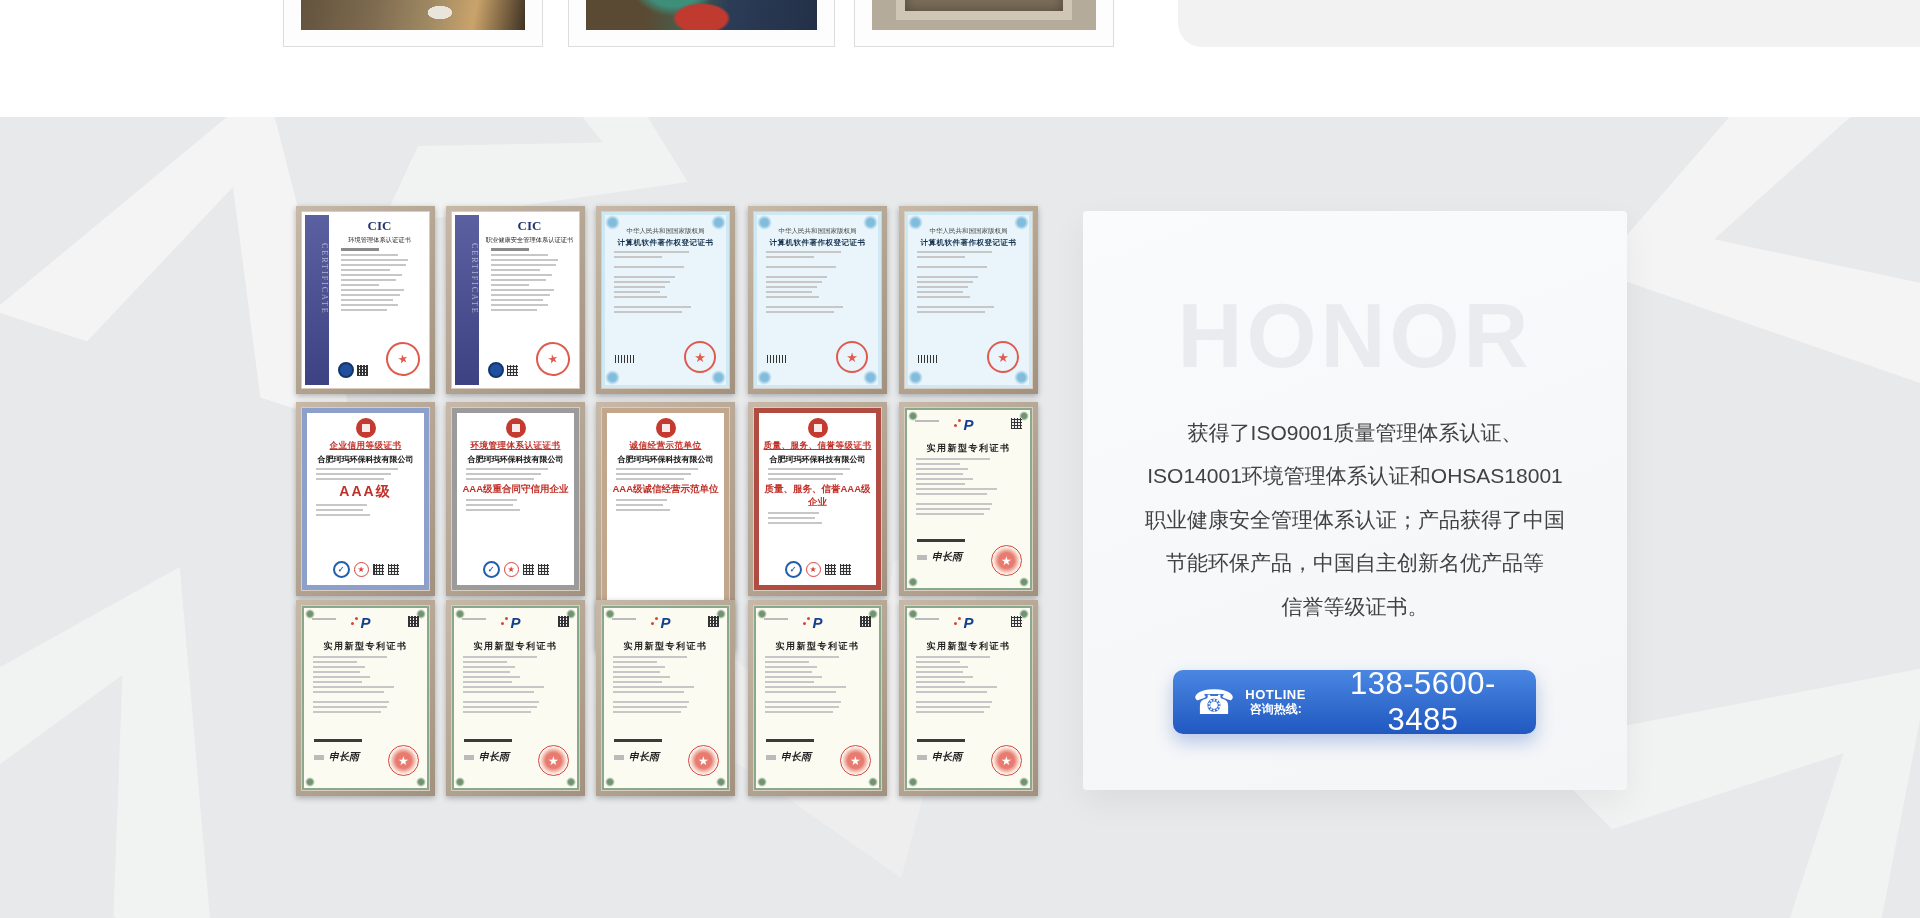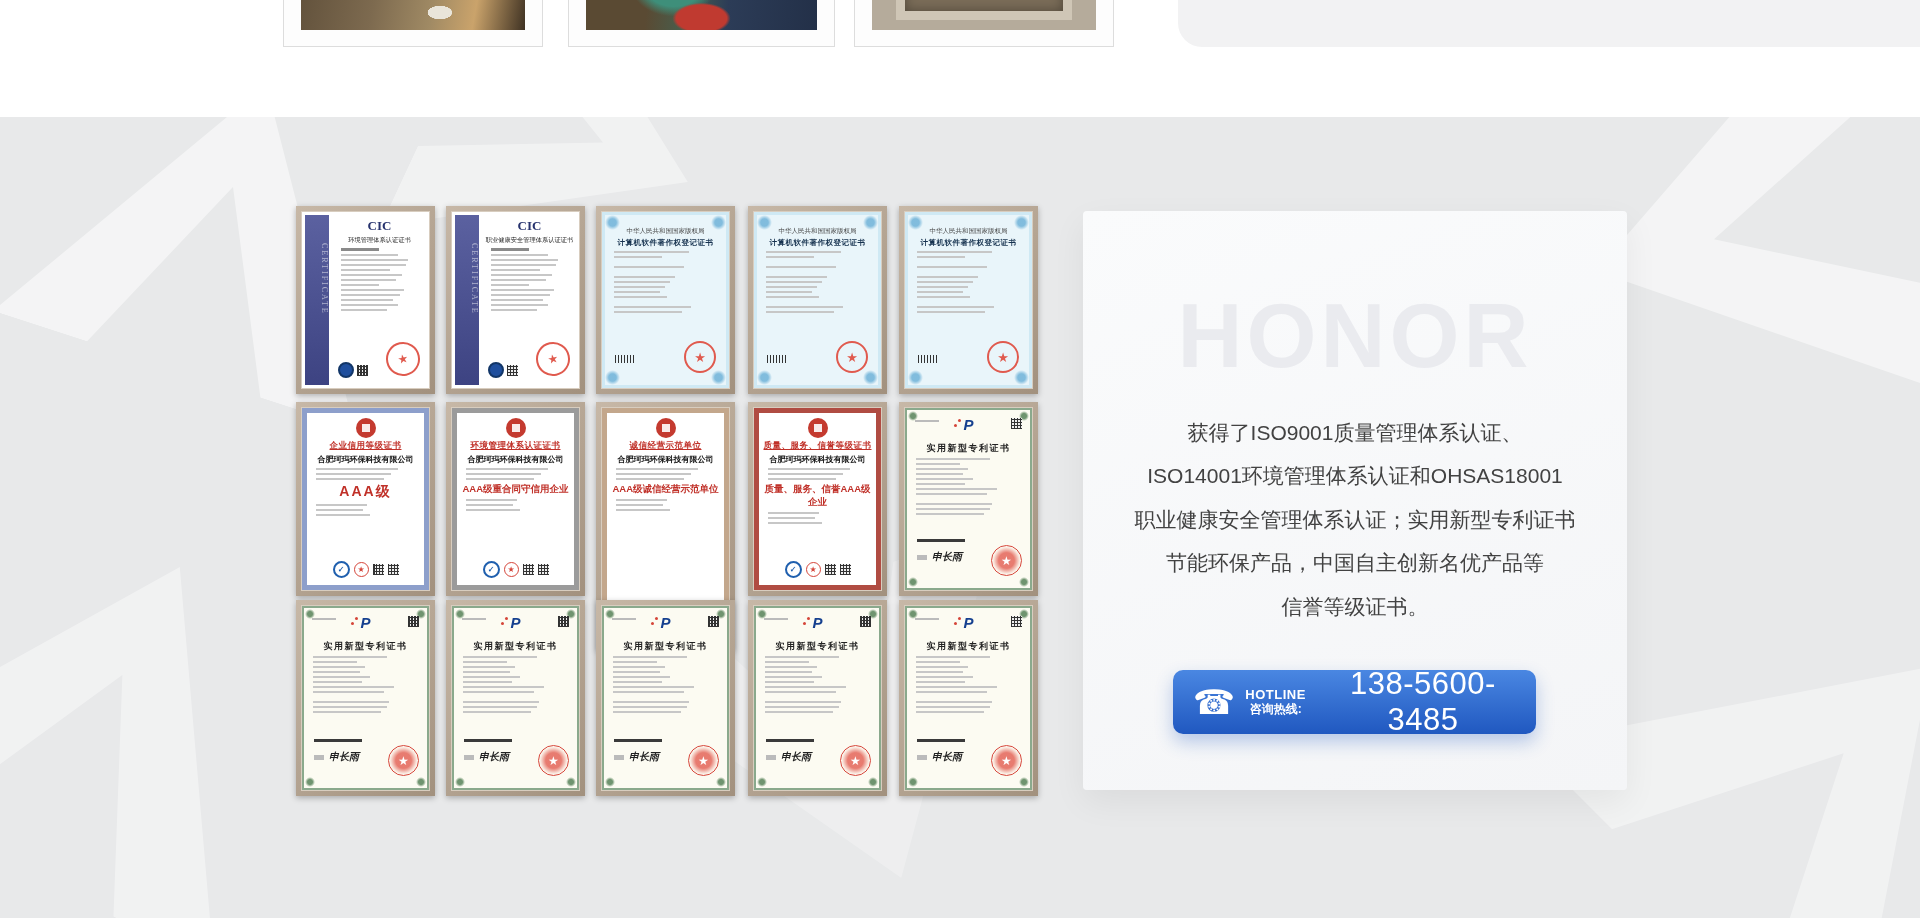--- a/index.html
+++ b/index.html
@@ -561,21 +561,21 @@
     <div class="seal pt-seal">★</div>
           </div>
         </div>
       </div>
 
     <div class="honor-card">
       <div class="watermark">HONOR</div>
       <div class="honor-text">
         <div>获得了ISO9001质量管理体系认证、</div>
         <div>ISO14001环境管理体系认证和OHSAS18001</div>
-        <div>职业健康安全管理体系认证；实用新型专利证书</div>
+        <div>职业健康安全管理体系认证；产品获得了中国</div>
         <div>节能环保产品，中国自主创新名优产品等</div>
         <div>信誉等级证书。</div>
       </div>
       <button class="hotline-btn">
         <span class="phone-glyph">☎</span>
         <span class="hotline-labels">
           <span class="en">HOTLINE</span>
           <span class="zh">咨询热线:</span>
         </span>
         <span class="hotline-number">138-5600-3485</span>

